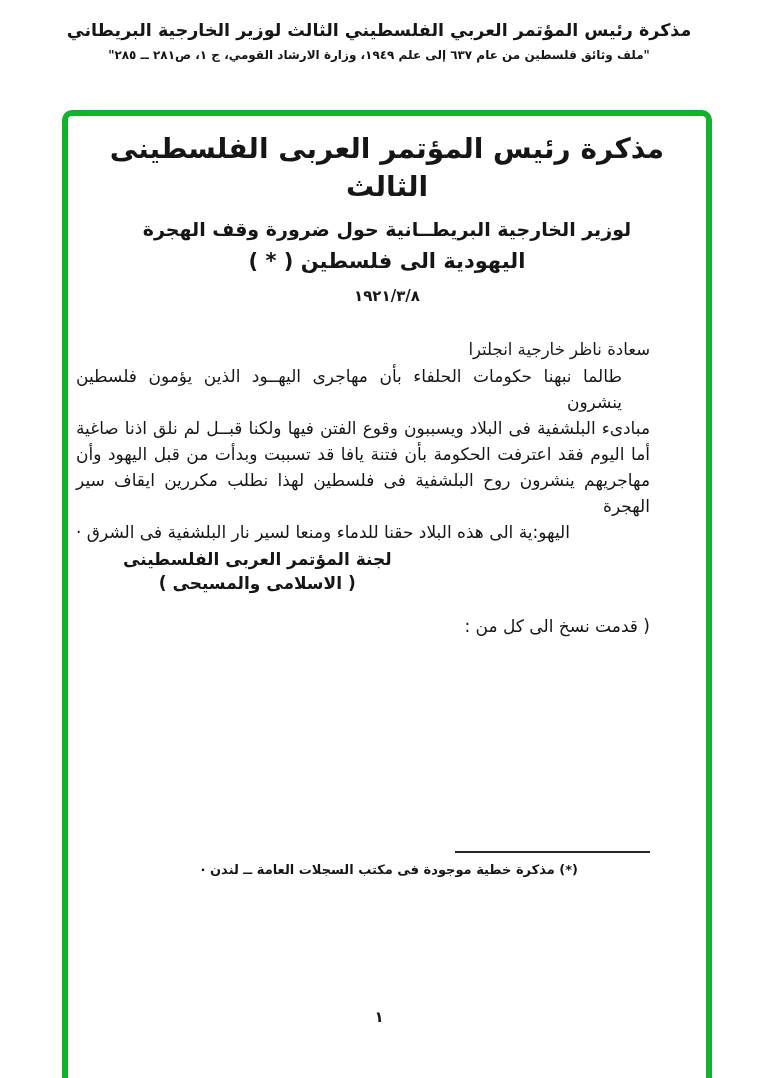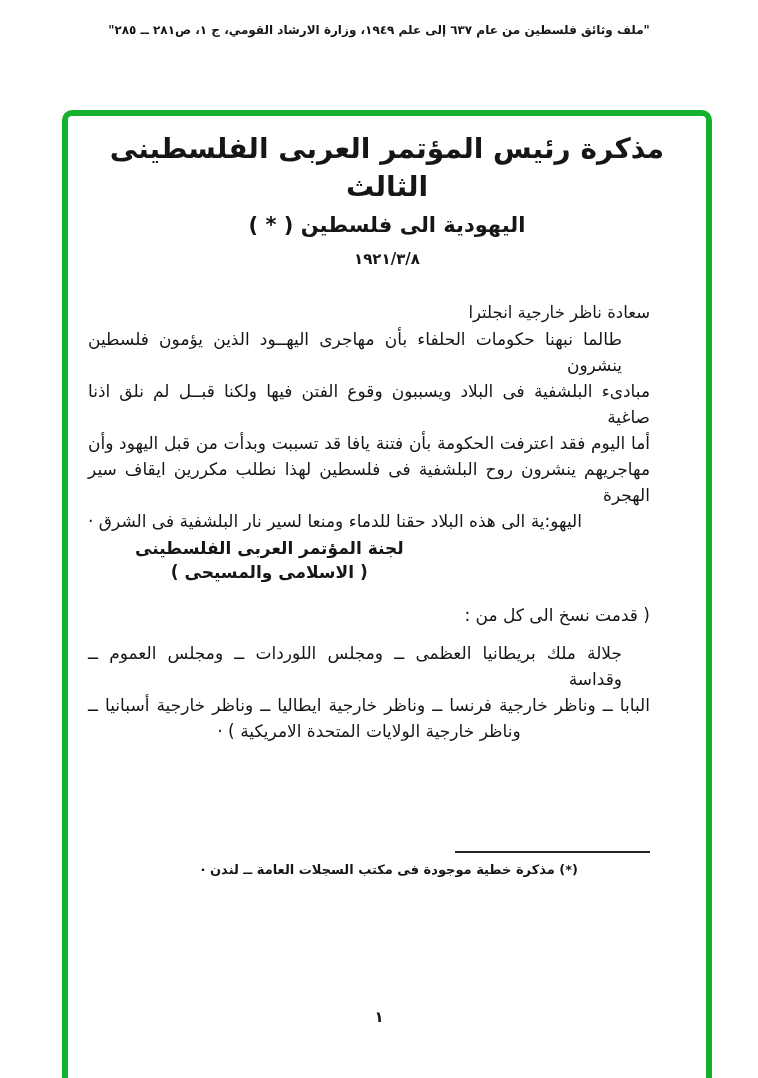--- a/index.html
+++ b/index.html
@@ -20,21 +20,21 @@
 
   
   .doc-head{direction:rtl;text-align:center;padding-top:14px;}
   .doc-title{font-size:28px;font-weight:bold;line-height:1.35;}
   .doc-sub1{font-size:19px;font-weight:bold;line-height:1.4;margin-top:10px;}
   .doc-sub2{font-size:21px;font-weight:bold;line-height:1.4;margin-top:5px;}
   .doc-date{font-size:15px;font-weight:bold;line-height:1.4;margin-top:9px;}
   .ltr-num{direction:ltr;unicode-bidi:bidi-override;}
 
   
-  .doc-body{direction:rtl;padding:0 56px 0 20px;font-size:17px;}
+  .doc-body{direction:rtl;padding:0 56px 0 8px;font-size:17px;}
   .addressee{margin-top:30px;text-align:right;line-height:26px;font-size:16.5px;}
   .para{line-height:26px;}
   .para1{}
   .para2{margin-top:12px;}
   .jline{text-align:justify;text-align-last:justify;}
   .indent{padding-right:28px;}
   .leftline{text-align:center;text-align-last:left;}
   .centerline{text-align:center;text-align-last:center;}
   .signature{
     margin-top:2px;margin-right:auto;margin-left:auto;
@@ -48,27 +48,29 @@
   .footnote-rule{width:195px;height:2px;background:#252525;margin:0 0 0 auto;}
   .footnote-text{margin-top:9px;margin-right:72px;font-size:13px;font-weight:bold;white-space:nowrap;}
 
   
   .page-num{position:absolute;top:1008px;left:0;width:758px;text-align:center;font-size:15px;font-weight:bold;}
 </style>
 </head>
 <body>
 
 <div class="page-header">
+  <div class="h-title">مذكرة رئيس المؤتمر العربي الفلسطيني الثالث لوزير الخارجية البريطاني</div>
   <div class="h-source">"ملف وثائق فلسطين من عام ٦٣٧ إلى علم ١٩٤٩، وزارة الارشاد القومي، ج ١، ص٢٨١ ــ ٢٨٥"</div>
 </div>
 
 <div class="green-box">
 
   <div class="doc-head">
     <div class="doc-title">مذكرة رئيس المؤتمر العربى الفلسطينى الثالث</div>
+    <div class="doc-sub1">لوزير الخارجية البريطــانية حول ضرورة وقف الهجرة</div>
     <div class="doc-sub2">اليهودية الى فلسطين ( * )</div>
     <div class="doc-date"><span class="ltr-num">١٩٢١/٣/٨</span></div>
   </div>
 
   <div class="doc-body">
     <div class="addressee">سعادة ناظر خارجية انجلترا</div>
 
     <div class="para para1">
       <div class="jline indent">طالما نبهنا حكومات الحلفاء بأن مهاجرى اليهــود الذين يؤمون فلسطين ينشرون</div>
       <div class="jline">مبادىء البلشفية فى البلاد ويسببون وقوع الفتن فيها ولكنا قبــل لم نلق اذنا صاغية</div>
@@ -77,25 +79,20 @@
       <div class="leftline">اليهو:ية الى هذه البلاد حقنا للدماء ومنعا لسير نار البلشفية فى الشرق ·</div>
     </div>
 
     <div class="signature">
       <div>لجنة المؤتمر العربى الفلسطينى</div>
       <div>( الاسلامى والمسيحى )</div>
     </div>
 
     <div class="copies-intro">( قدمت نسخ الى كل من :</div>
 
-    <div class="para para2">
-      <div class="jline indent">جلالة ملك بريطانيا العظمى ــ ومجلس اللوردات ــ ومجلس العموم ــ وقداسة</div>
-      <div class="jline">البابا ــ وناظر خارجية فرنسا ــ وناظر خارجية ايطاليا ــ وناظر خارجية أسبانيا ــ</div>
-      <div class="centerline">وناظر خارجية الولايات المتحدة الامريكية ) ·</div>
-    </div>
   </div>
 
   <div class="footnote">
     <div class="footnote-rule"></div>
     <div class="footnote-text">(*) مذكرة خطية موجودة فى مكتب السجلات العامة ــ لندن ·</div>
   </div>
 
 </div>
 
 <div class="page-num">١</div>

